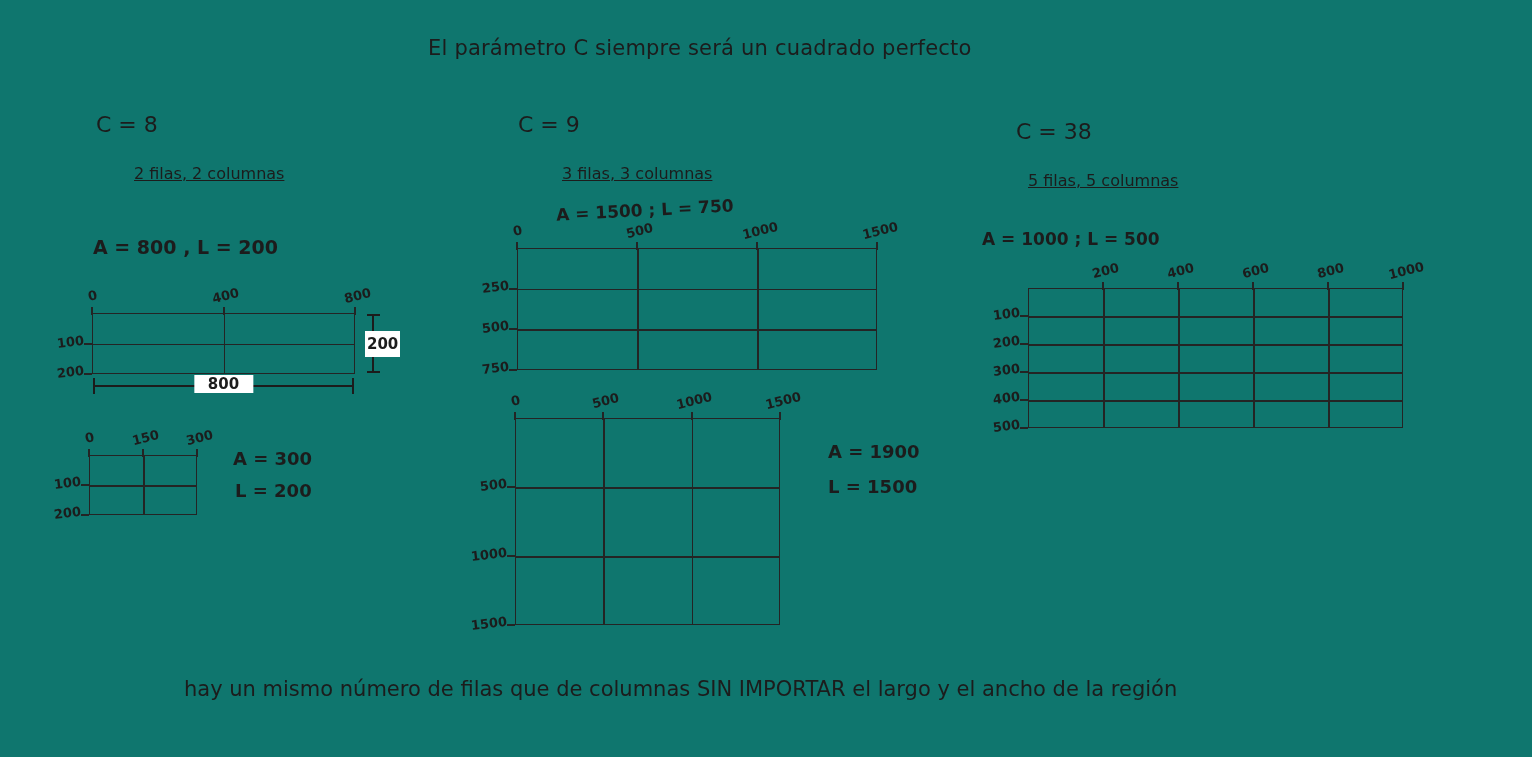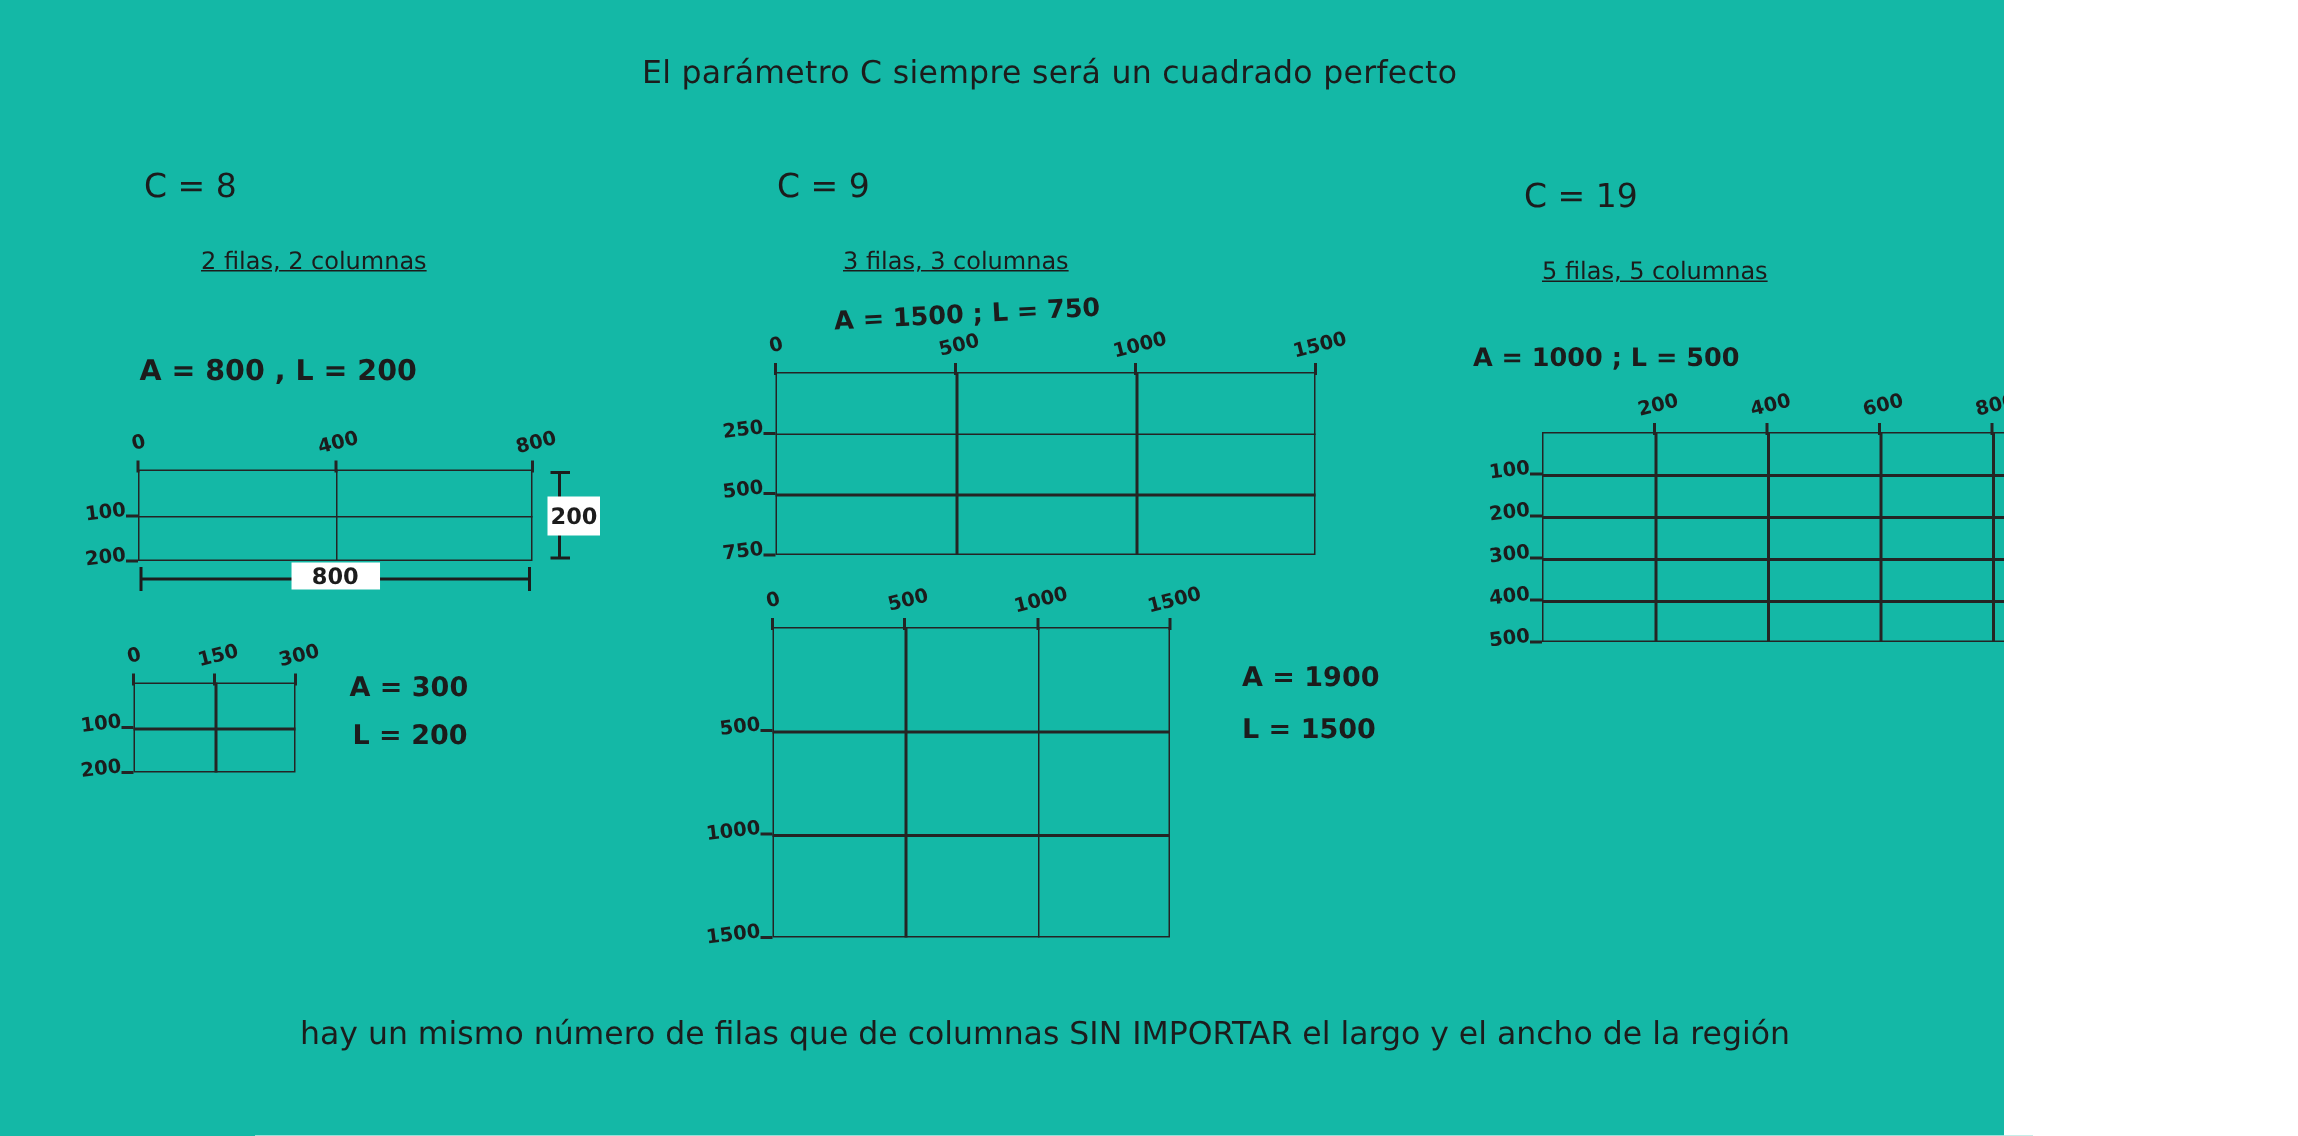--- a/index.html
+++ b/index.html
@@ -1,17 +1,17 @@
 <!DOCTYPE html>
 <html><head>
 <meta charset="utf-8">
 <style>
   html,body { margin:0; padding:0; background:#ffffff; }
   #canvas {
-    position:relative; width:1336px; height:757px; background:#14b8a6;
+    position:relative; width:1532px; height:757px; background:#0f766e;
     font-family:"DejaVu Sans", sans-serif; color:#1c1c1c; overflow:hidden;
   }
   .abs { position:absolute; white-space:nowrap; }
   .title    { font-size:21px; letter-spacing:0.2px; }
   .c-label  { font-size:22px; }
   .note     { font-size:16px;text-decoration:underline; }
   .dims     { font-size:19px; font-weight:700; }
   .dims-sm  { font-size:17px; font-weight:700; }
   .side     { font-size:18px; font-weight:700; }
   .footer   { font-size:21px; }
@@ -132,21 +132,21 @@
       <div class="ytick" style="top: 67.9931px;"></div>
       <div class="ylab" style="top: 59.9931px;">500</div>
       <div class="ytick" style="top: 137.007px;"></div>
       <div class="ylab" style="top: 129.007px;">1000</div>
       <div class="ytick" style="top: 206px;"></div>
       <div class="ylab" style="top: 198px;">1500</div>
     </div>
   <div class="abs side" style="left:828px; top:441px">A = 1900</div>
   <div class="abs side" style="left:828px; top:476px">L = 1500</div>
 
-  <div class="abs c-label" style="left:1016px; top:119px">C = 19</div>
+  <div class="abs c-label" style="left:1016px; top:119px">C = 38</div>
   <div class="abs note" style="left:1028px; top:171px">5 filas, 5 columnas</div>
   <div class="abs dims-sm" style="left:982px; top:229px">A = 1000  ;   L = 500</div>
   <div class="grid-wrap" style="left: 1028px; top: 288px; width: 375px; height: 140px;">
       <div class="gbox"></div>
       <div class="vline" style="left: 75px;"></div>
       <div class="vline" style="left: 150px;"></div>
       <div class="vline" style="left: 225px;"></div>
       <div class="vline" style="left: 300px;"></div>
       <div class="hline" style="top: 28px;"></div>
       <div class="hline" style="top: 56px;"></div>
@@ -167,15 +167,15 @@
       <div class="ytick" style="top: 55px;"></div>
       <div class="ylab" style="top: 47px;">200</div>
       <div class="ytick" style="top: 83px;"></div>
       <div class="ylab" style="top: 75px;">300</div>
       <div class="ytick" style="top: 111px;"></div>
       <div class="ylab" style="top: 103px;">400</div>
       <div class="ytick" style="top: 139px;"></div>
       <div class="ylab" style="top: 131px;">500</div>
     </div>
 
-  <div class="abs footer" style="left:200px; top:677px">hay un mismo número de filas que de columnas SIN IMPORTAR el largo y el ancho de la región</div>
+  <div class="abs footer" style="left:184px; top:677px">hay un mismo número de filas que de columnas SIN IMPORTAR el largo y el ancho de la región</div>
 
 </div>
 
 </body></html>

